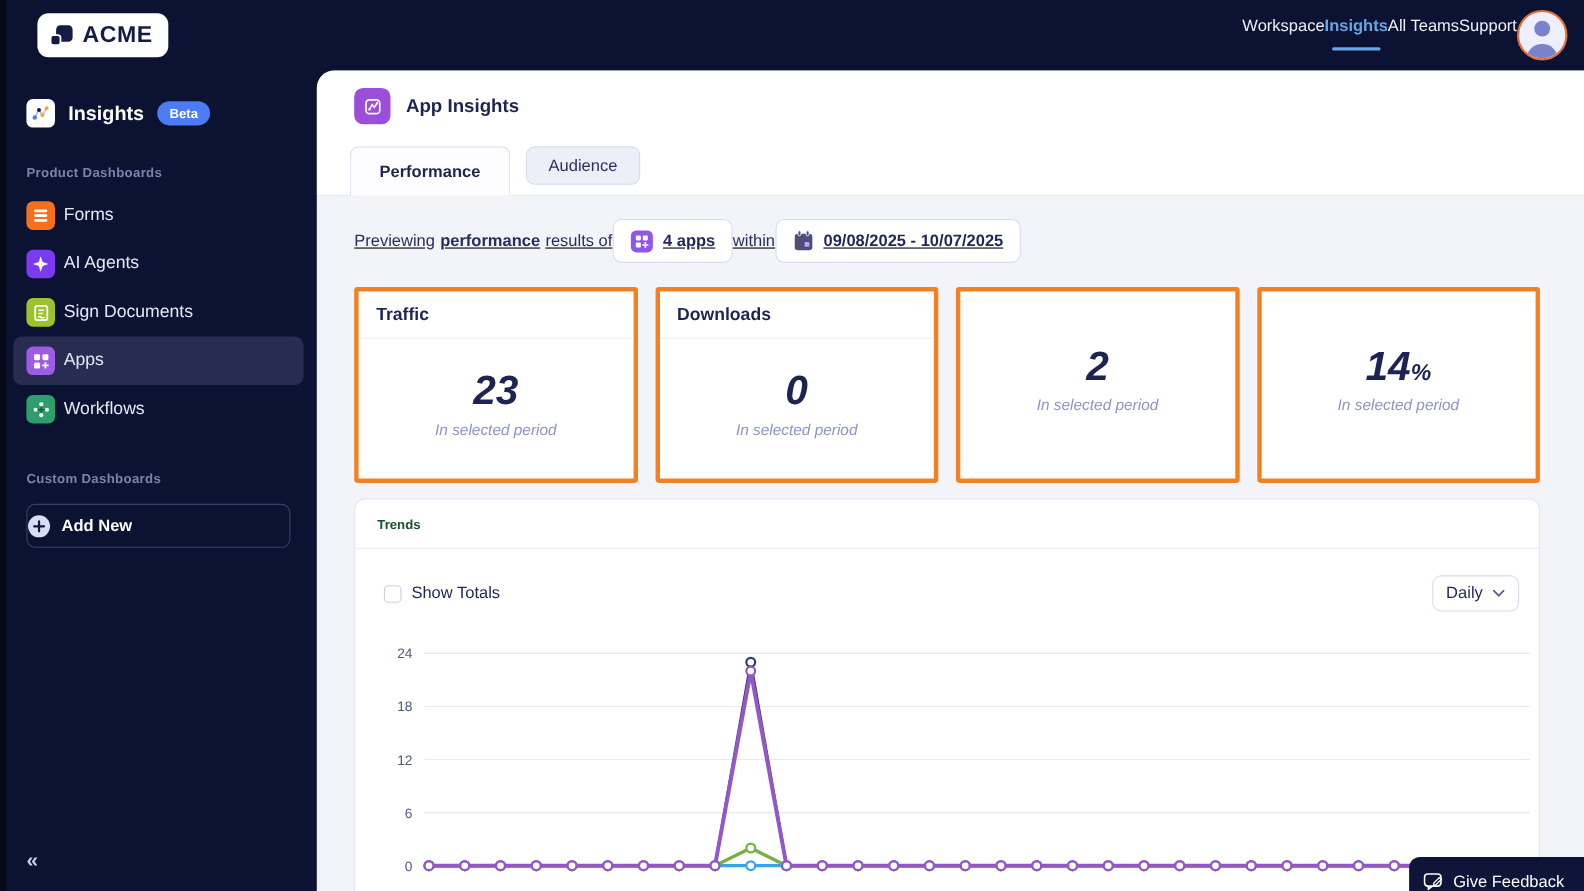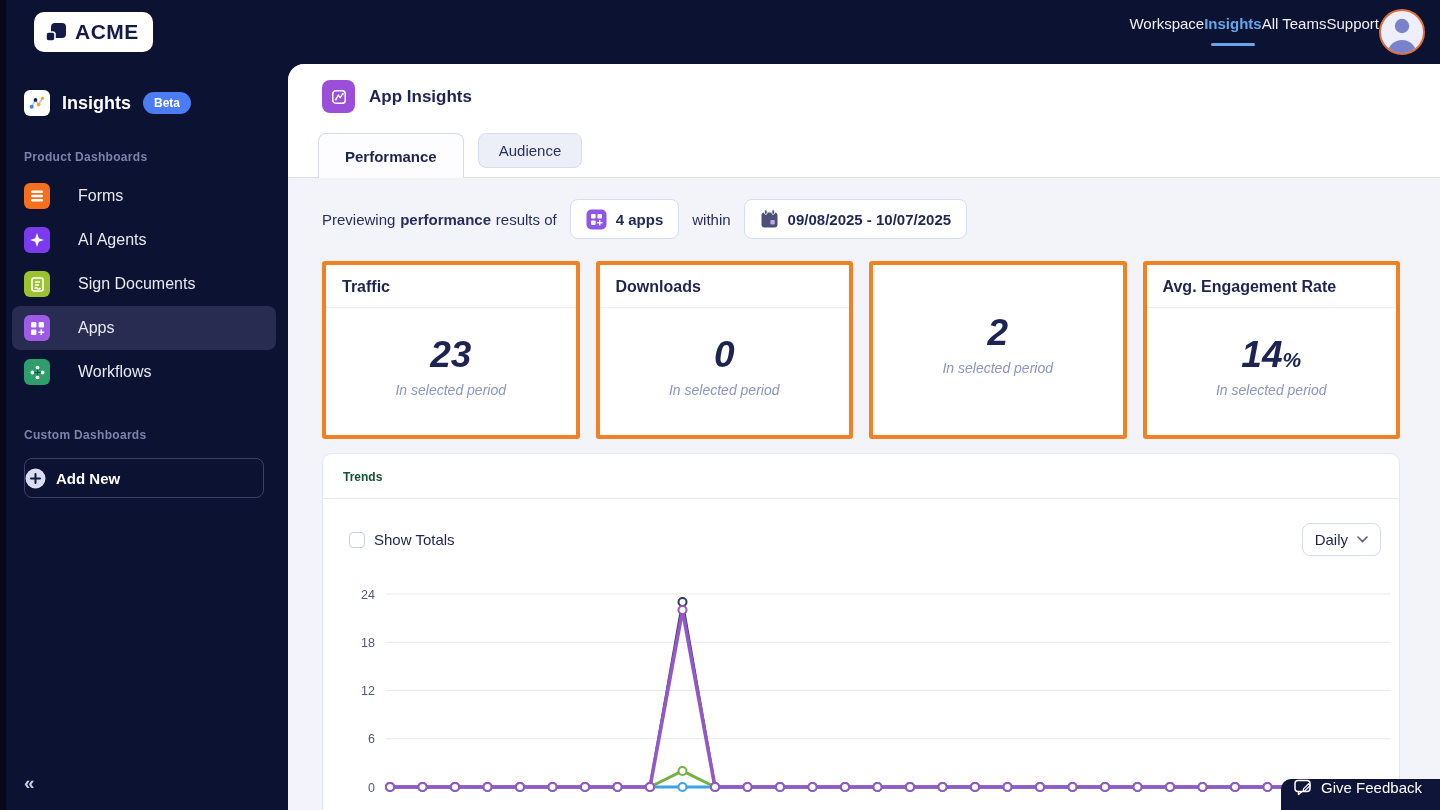--- a/index.html
+++ b/index.html
@@ -17,37 +17,37 @@
   .top-nav-item.active { color:#64a7ea; font-weight:700; }
   .top-nav-item.active::after { content:""; position:absolute; left:50%; transform:translateX(-50%); bottom:-4px; width:44px; height:3px; border-radius:2px; background:#64a7ea; }
   .avatar { width:46px; height:46px; border-radius:50%; border:2.5px solid #df6f3a; background:#edeffc; overflow:hidden; display:flex; align-items:flex-end; justify-content:center; margin-right:1px; cursor:pointer; }
 
   
   .sidebar { position:absolute; left:0; top:64px; bottom:0; width:288px; z-index:4; }
   .side-app { display:flex; align-items:center; gap:12px; padding:26px 0 0 24px; }
   .side-app-title { color:#fff; font-size:18px; font-weight:700; }
   .beta-badge { background:#4b7bf5; color:#fff; font-size:12px; font-weight:700; border-radius:999px; padding:4px 11px; }
   .side-section { color:#7b83ab; font-size:12px; font-weight:700; letter-spacing:.3px; padding:34px 0 10px 24px; }
-  .side-item { display:flex; align-items:center; gap:28px; height:44px; padding-left:24px; margin:0 12px 0 0; color:#e7e9f3; font-size:16px; cursor:pointer; border-radius:8px; }
+  .side-item { display:flex; align-items:center; gap:8px; height:44px; padding-left:24px; margin:0 12px 0 0; color:#e7e9f3; font-size:16px; cursor:pointer; border-radius:8px; }
   .side-item.selected { background:#272c50; margin:0 12px; padding-left:12px;align-items:center; }
   .tile { width:26px; height:26px; border-radius:6px; display:flex; align-items:center; justify-content:center; flex:none; }
   .add-new { margin:6px 24px 0; height:40px; border:1px solid #3a4066; border-radius:8px; display:flex; align-items:center; gap:10px; color:#fff; font-size:15px; font-weight:700; cursor:pointer; }
   .collapse { position:absolute; left:24px; bottom:16px; color:#c9cee4; font-size:19px; font-weight:700; cursor:pointer; letter-spacing:-1px; }
 
   
   .main { position:absolute; left:288px; top:64px; right:0; bottom:0; background:#f3f4fa; border-top-left-radius:16px; overflow:hidden; }
   .main-head { background:#fff; height:114px; border-top-left-radius:16px; border-bottom:1px solid #dcdfee; position:relative; }
   .title-row { display:flex; align-items:center; gap:14px; padding:16px 0 0 34px; }
   .page-title { font-size:17px; font-weight:700; color:#1d2452; }
   .app-icon-tile { width:33px; height:33px; border-radius:8px; background:#9b4fd9; display:flex; align-items:center; justify-content:center; }
   .tab-row { position:absolute; left:30px; bottom:-1px; display:flex; align-items:flex-end; gap:14px; }
   .tab-active { background:#fdfdff; border:1px solid #d8dcee; border-bottom:none; border-radius:8px 8px 0 0; height:45px; padding:0 26px; display:flex; align-items:center; font-size:15px; font-weight:700; color:#1d2452; cursor:pointer; }
   .tab-inactive { background:#eceef8; border:1px solid #d8dcee; border-radius:8px; height:35px; margin-bottom:10px; padding:0 20px; display:flex; align-items:center; font-size:15px; color:#2a3160; cursor:pointer; }
 
-  .filter-row { display:flex; align-items:center; gap:13px; margin:21px 40px 0 34px; height:40px; }
+  .filter-row { display:flex; align-items:center; margin:21px 40px 0 34px; height:40px;text-decoration:underline; }
   .filter-text { display:flex; gap:.32em; font-size:15px; color:#272e5e; }
   .filter-text .b { font-weight:700; }
   .pill-btn { background:#fff; border:1px solid #d8dcee; border-radius:8px; height:40px; display:flex; align-items:center; gap:9px; padding:0 15px; font-size:15px; font-weight:700; color:#1f2756; cursor:pointer; }
 
   .metrics { display:grid; grid-template-columns:repeat(4,1fr); gap:16px; margin:22px 40px 0 34px;border-radius:29px; }
   .metric-card { background:#fff; border:4px solid #f18122; border-radius:3px; height:178px; display:flex; flex-direction:column; }
   .metric-head { padding:13px 16px 11px; font-size:16px; font-weight:700; color:#1d2452; border-bottom:1px solid #edeff5; }
   .metric-body { flex:1; display:flex; flex-direction:column; align-items:center; justify-content:center; padding-bottom:10px;font-style:italic; }
   .metric-value { font-size:37px; font-weight:800; color:#1d2452; line-height:1; }
   .metric-unit { font-size:21px; font-weight:800; }
@@ -55,21 +55,21 @@
 
   .trends-panel { background:#fff; border:1px solid #e4e7f2; border-radius:10px; margin:14px 40px 0 34px; height:620px; }
   .panel-head { padding:16px 20px 14px; font-size:12px; font-weight:700; color:#14532d; border-bottom:1px solid #e9ebf4; }
   .panel-controls { display:flex; align-items:center; justify-content:space-between; padding:24px 18px 0 26px; }
   .show-totals { display:flex; align-items:center; gap:9px; cursor:pointer; }
   .checkbox { width:16px; height:16px; border:1.5px solid #c9cee4; border-radius:4px; background:#fff; }
   .show-totals-label { font-size:15px; color:#1d2452; }
   .interval-select { background:#fff; border:1px solid #d8dcee; border-radius:8px; height:33px; padding:0 12px; display:flex; align-items:center; gap:9px; font-size:15px; color:#1d2452; cursor:pointer; }
   .chart-wrap { margin:20px 0 0 14px; }
 
-  .feedback-btn { position:absolute; right:0; bottom:0; height:31px; background:#0e1538; border-radius:10px 0 0 0; display:flex; align-items:flex-start; gap:9px; padding:0 18px 0 13px; color:#fff; font-size:15px; cursor:pointer; z-index:20; }
+  .feedback-btn { position:absolute; right:0; bottom:0; height:31px; background:#0e1538; border-radius:10px 0 0 0; display:flex; align-items:flex-end; gap:9px; padding:0 18px 0 13px; color:#fff; font-size:15px; cursor:pointer; z-index:20; }
 </style>
 </head>
 <body>
 
 <div class="left-edge"></div>
 
 <div class="topbar">
   <div class="logo-plate">
     <span style="display:flex;">
       <svg width="24" height="24" viewBox="0 0 24 24">
@@ -248,21 +248,20 @@
         <div class="metric-caption">In selected period</div>
       </div>
     </div>
     <div class="metric-card">
       <div class="metric-body">
         <div class="metric-value">2</div>
         <div class="metric-caption">In selected period</div>
       </div>
     </div>
     <div class="metric-card">
-      <div class="metric-head">Avg. Engagement Rate</div>
       <div class="metric-body">
         <div class="metric-value"><span>14</span><span class="metric-unit">%</span></div>
         <div class="metric-caption">In selected period</div>
       </div>
     </div>
   </div>
 
   <div class="trends-panel">
     <div class="panel-head">Trends</div>
     <div class="panel-controls">

